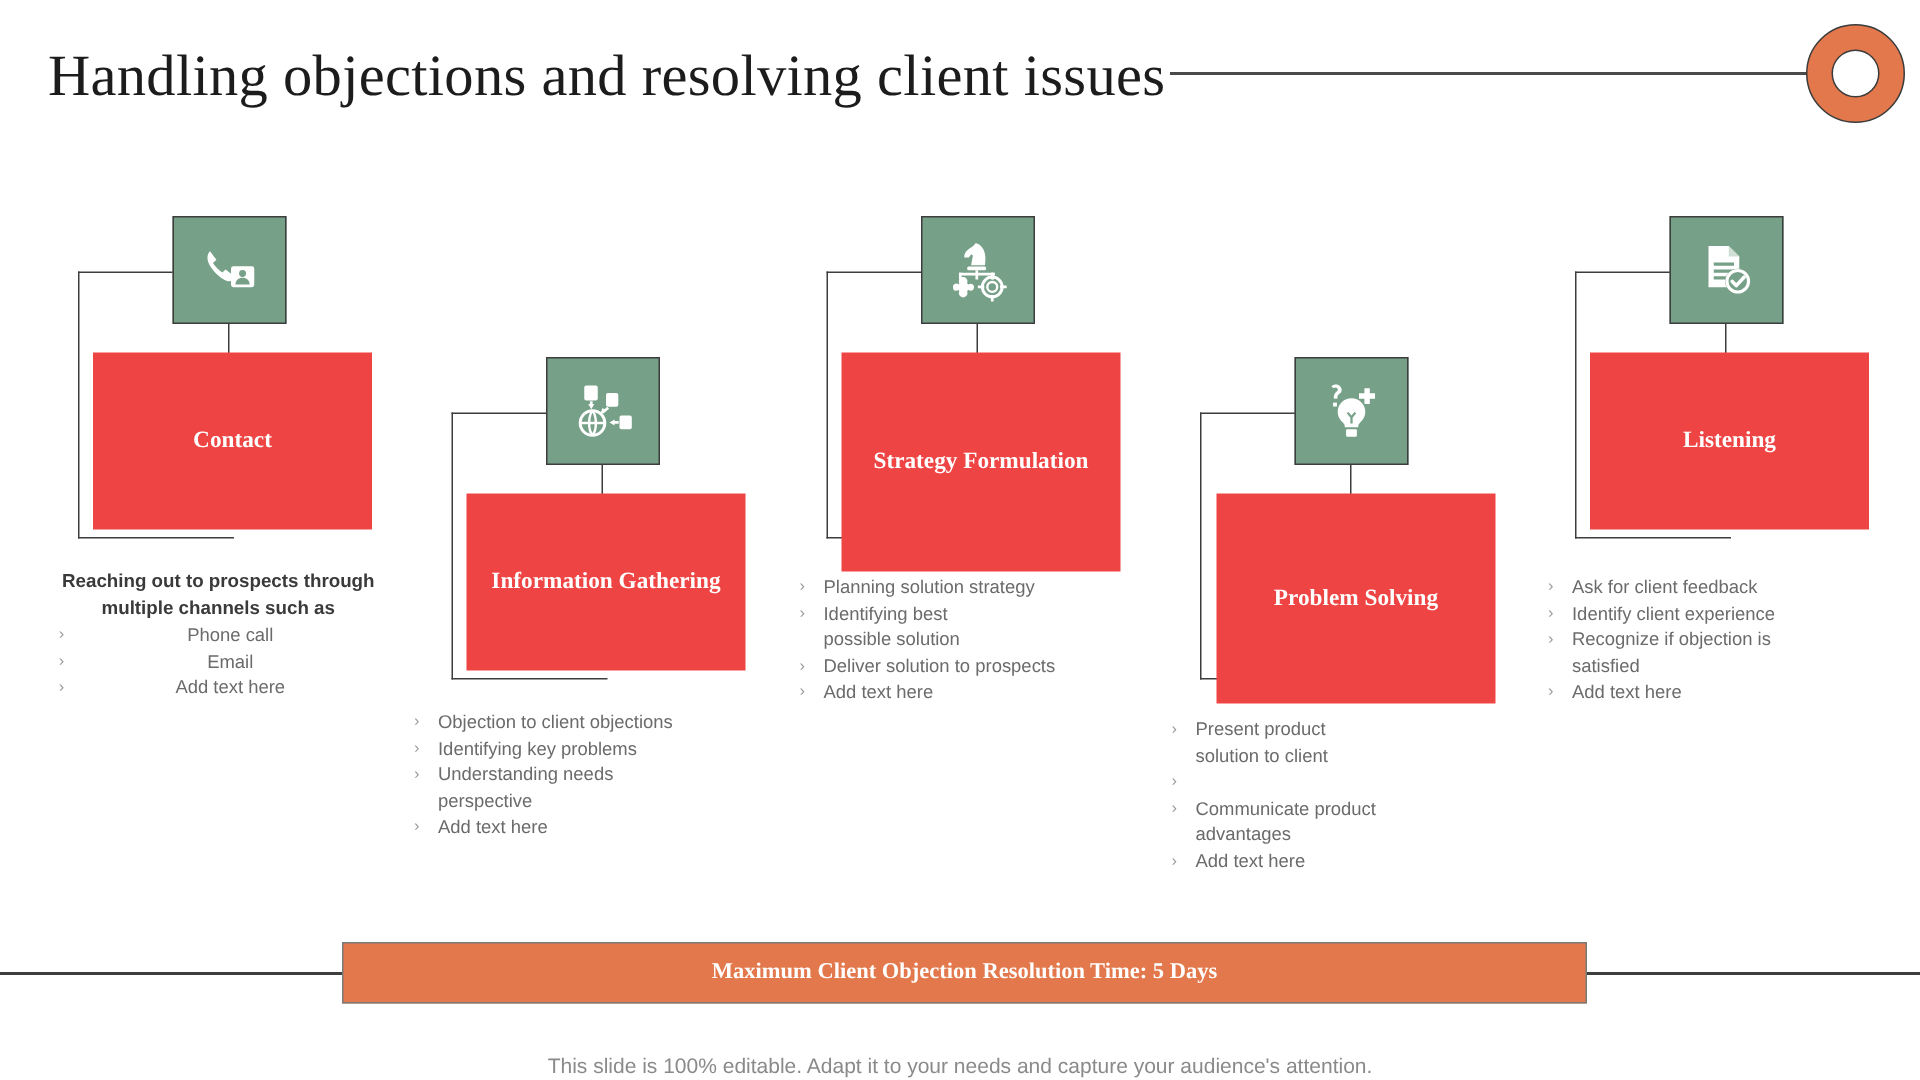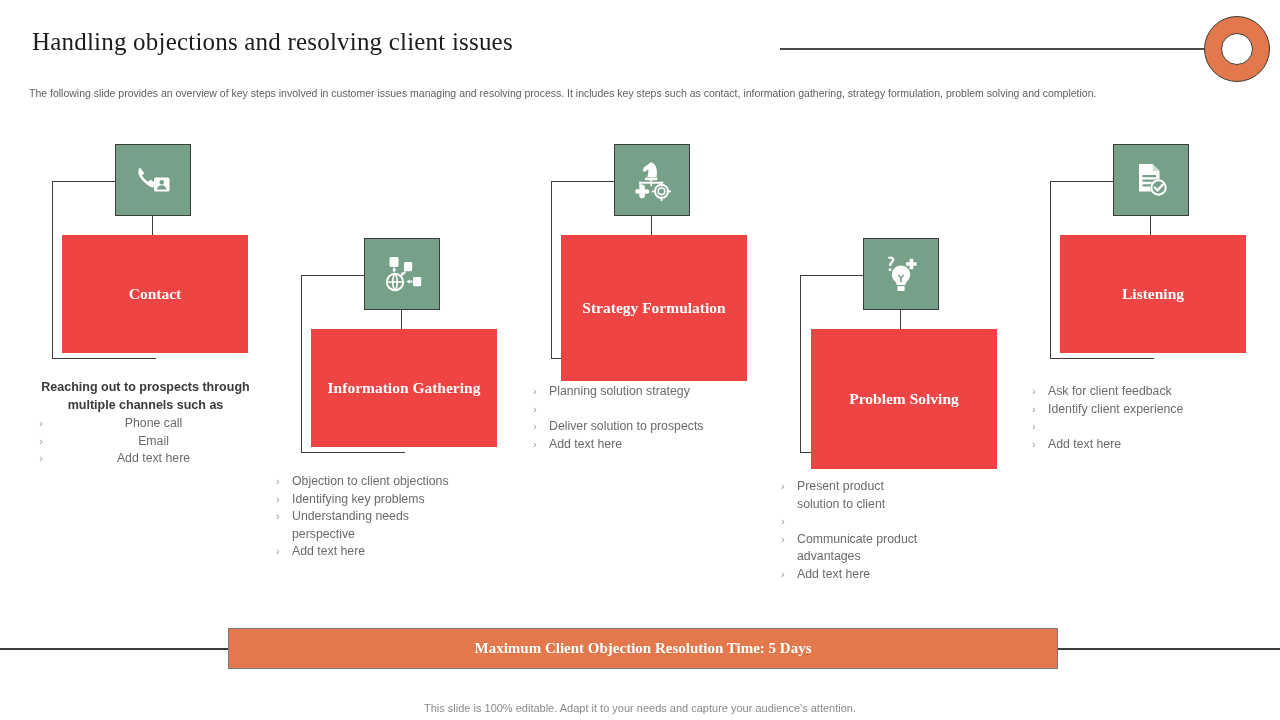--- a/index.html
+++ b/index.html
@@ -8,21 +8,21 @@
     background: #ffffff;
     font-family: "Liberation Sans", sans-serif;
     overflow: hidden;
   }
   .slide { position: relative; width: 1280px; height: 720px; background: #fff; }
 
   
   .title {
     position: absolute; left: 32px; top: 28px;
     font-family: "Liberation Serif", serif;
-    font-size: 25px; font-weight: 400; color: #1c1c1c;
+    font-size: 39px; font-weight: 400; color: #1c1c1c;
     letter-spacing: .2px; white-space: nowrap;
   }
   .title-rule {
     position: absolute; left: 780px; top: 48px;
     width: 430px; height: 2px; background: #4a4a4a;
   }
   .title-donut {
     position: absolute; left: 1204px; top: 16px;
     width: 66px; height: 66px; border-radius: 50%;
     background: #e2784b; border: 1.5px solid #3b3b3b;
@@ -94,32 +94,31 @@
   .banner {
     position: absolute; left: 228px; top: 628px;
     width: 830px; height: 41px;
     background: #e2784b; border: 1.5px solid #7a7a7a;
     display: flex; align-items: center; justify-content: center;
     font-family: "Liberation Serif", serif;
     font-size: 15px; font-weight: bold; color: #ffffff;
   }
   .footnote {
     position: absolute; left: 0; top: 702px; width: 1280px;
-    text-align: center; font-size: 11px; color: #8a8a8a;
+    text-align: center; font-size: 14px; color: #8a8a8a;
   }
 </style>
 </head>
 <body>
 
 <div class="slide">
 
   <div class="title">Handling objections and resolving client issues</div>
   <div class="title-rule"></div>
   <div class="title-donut"></div>
-  <div class="subtitle">The following slide provides an overview of key steps involved in customer issues managing and resolving process. It includes key steps such as  contact, information gathering, strategy formulation, problem solving and completion.</div>
 
   <div class="col">
     <div class="bracket" style="left:52px; top:181px; width:104px; height:178px;"></div>
     <div class="stem" style="left:152px; top:216px; height:20px;"></div>
 
     <div class="icon-box" style="left:115px; top:144px;">
       <span>
         <svg width="44" height="44" viewBox="0 0 44 44">
           <path d="M9 9.5c-2.4 2.4-2.3 6.4.6 10.6 2.6 3.8 6.6 7.4 10.3 9 1.6.7 2.9.6 3.8-.3l2.2-2.2-6.5-5-2.2 2.1c-2.3-1.4-4.7-3.9-6.2-6.3l2.3-2.2L9 9.5z" fill="#fff"></path>
           <rect x="23" y="19.5" width="15.5" height="14" rx="1.6" fill="#fff"></rect>
@@ -213,20 +212,21 @@
 
     <div class="label-box" style="left:561px; top:235px; width:186px; height:146px;">Strategy Formulation</div>
 
     <div class="bullets" style="left:533px; top:383px; width:225px;">
       <div class="bullet">
           <span class="chev">›</span>
           <span class="btext">Planning solution strategy</span>
         </div>
       <div class="bullet">
           <span class="chev">›</span>
+          <span class="btext" style="max-width:115px">Identifying  best possible solution</span>
         </div>
       <div class="bullet">
           <span class="chev">›</span>
           <span class="btext">Deliver solution to prospects</span>
         </div>
       <div class="bullet">
           <span class="chev">›</span>
           <span class="btext">Add text here</span>
         </div>
     </div>
@@ -293,20 +293,21 @@
       <div class="bullet">
           <span class="chev">›</span>
           <span class="btext">Ask for client feedback</span>
         </div>
       <div class="bullet">
           <span class="chev">›</span>
           <span class="btext">Identify  client experience</span>
         </div>
       <div class="bullet">
           <span class="chev">›</span>
+          <span class="btext" style="max-width:140px">Recognize if objection is satisfied</span>
         </div>
       <div class="bullet">
           <span class="chev">›</span>
           <span class="btext">Add text here</span>
         </div>
     </div>
   </div>
 
   <div class="foot-rule-l"></div>
   <div class="foot-rule-r"></div>

